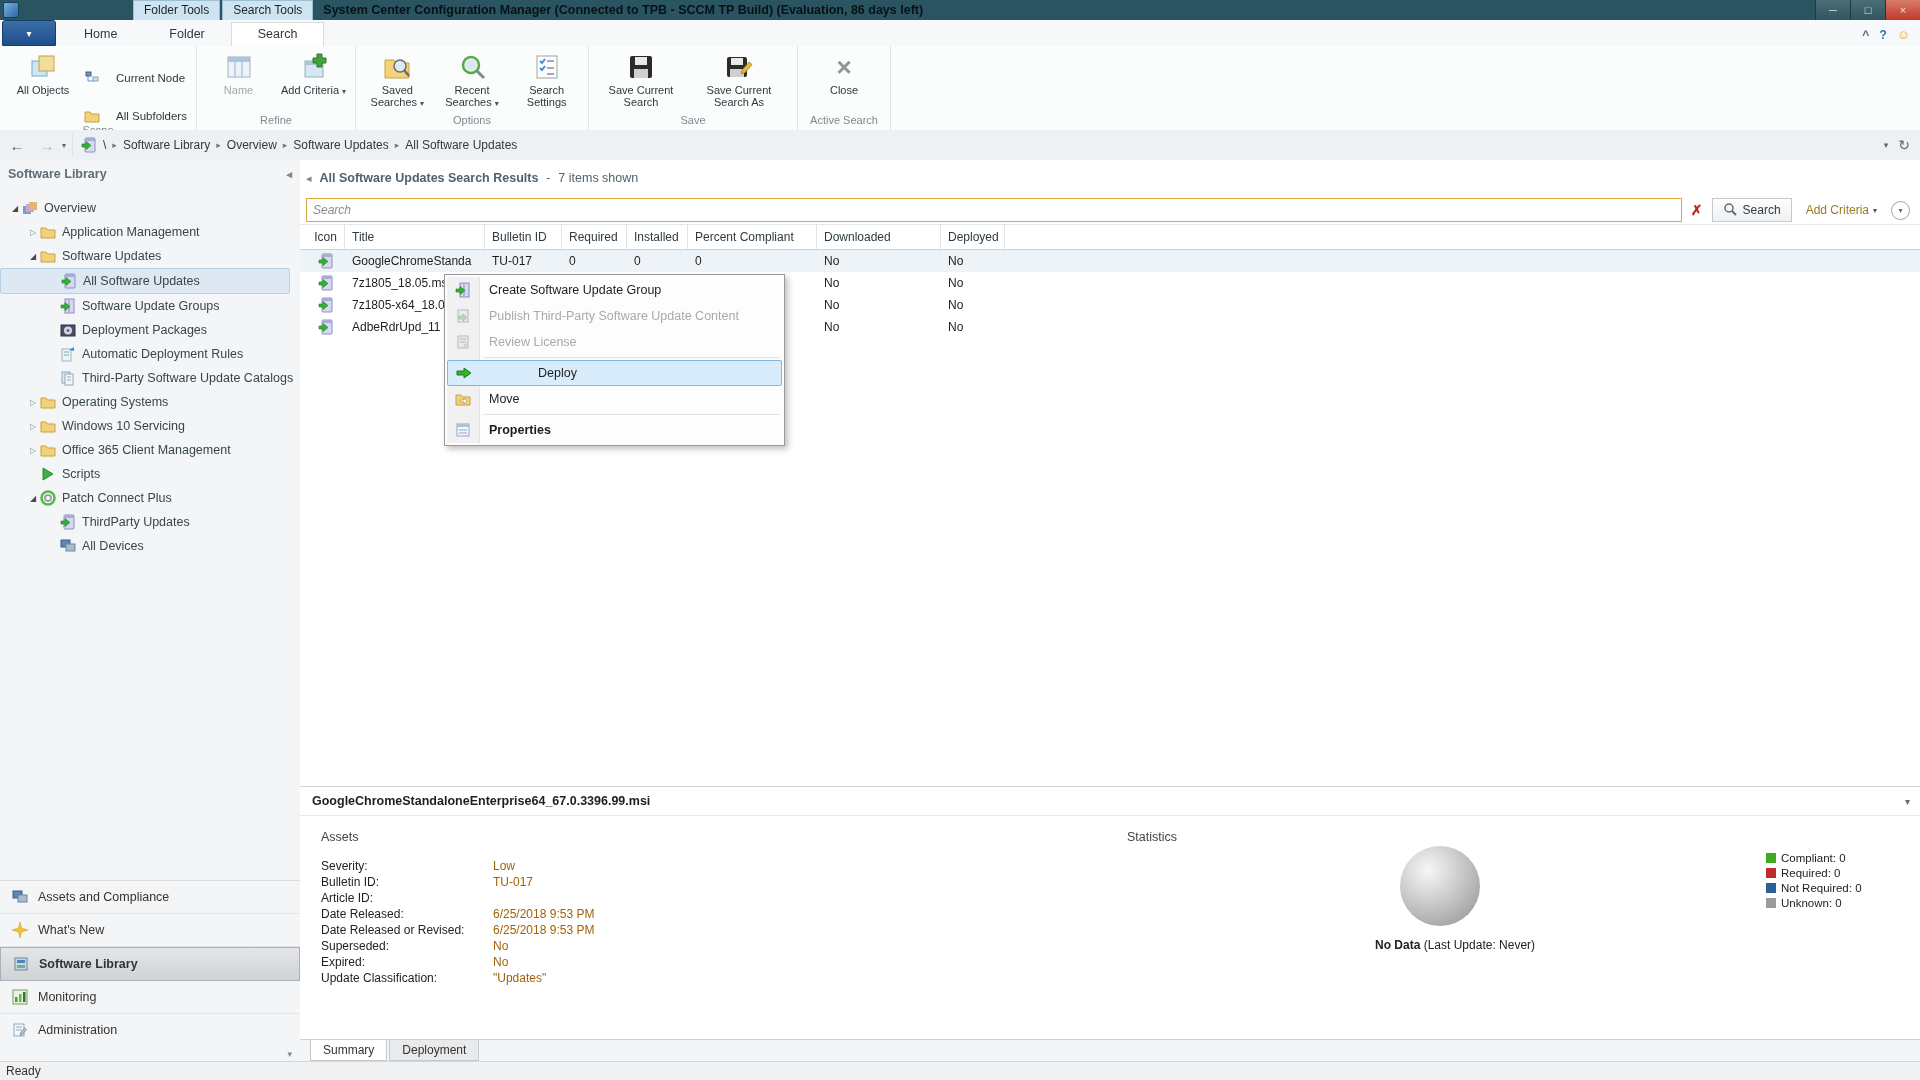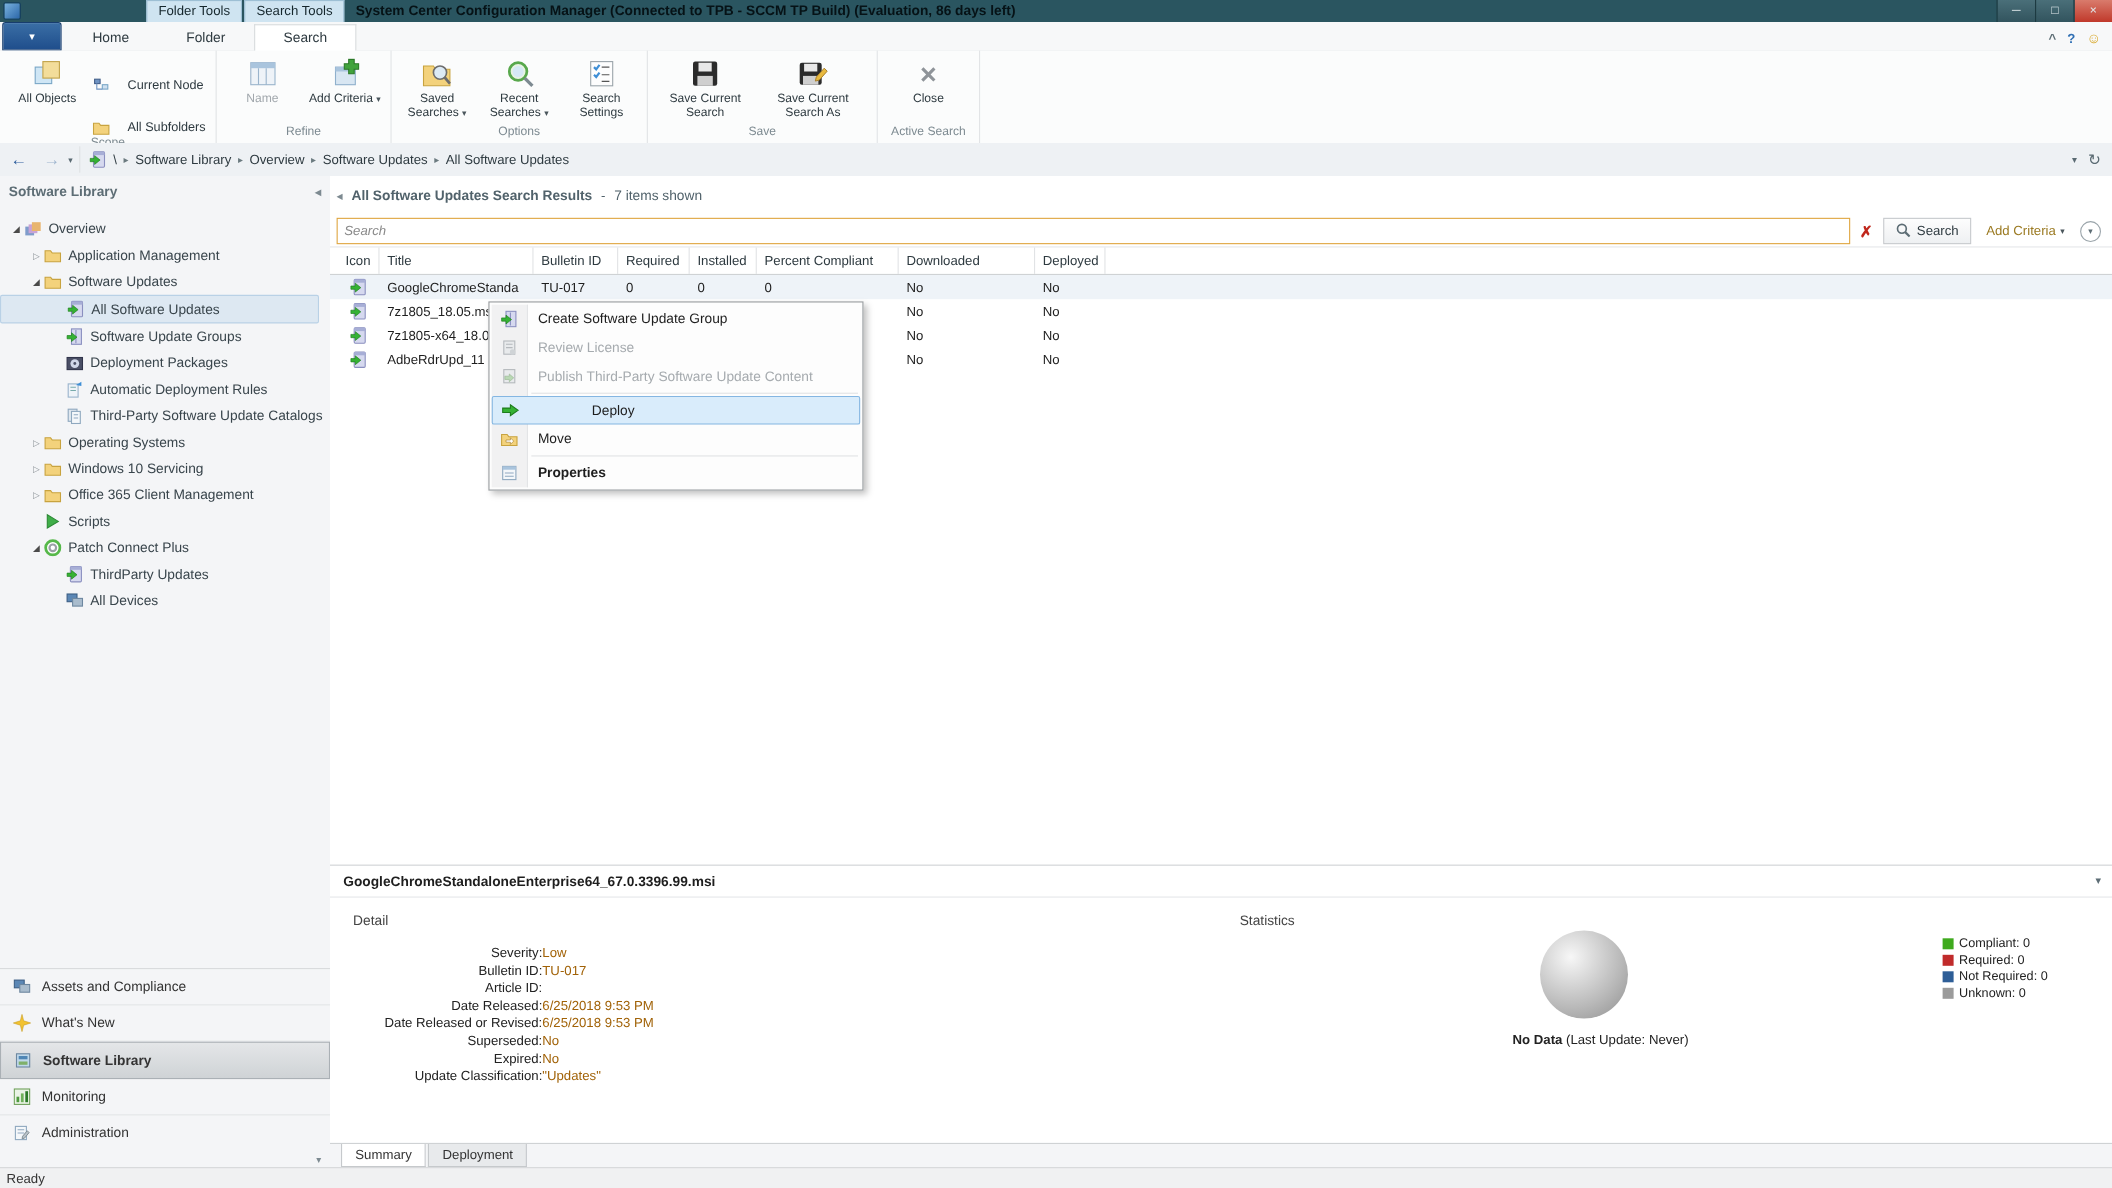--- a/index.html
+++ b/index.html
@@ -98,21 +98,21 @@
            box-shadow:3px 3px 6px rgba(0,0,0,.25);padding:2px;z-index:30;}
   .ctxmenu::before{content:"";position:absolute;left:2px;top:2px;bottom:2px;width:32px;background:#f1f1f2;border-right:1px solid #e3e4e6;}
   .mi{position:relative;height:26px;display:flex;align-items:center;font-size:12.5px;color:#1e1e1e;}
   .mi .micon{width:32px;flex:none;display:flex;justify-content:center;z-index:1;}
   .mi .mlabel{padding-left:10px;}
   .mi.disabled{color:#a6abaf;}
   .mi.hl{background:#d9ecfb;border:1px solid #84b6e2;border-radius:2px;height:24px;gap:48px;}
   .mi.bold .mlabel{font-weight:bold;}
   .msep{height:1px;background:#e2e3e5;margin:2px 2px 2px 36px;}
   
-  .detailpanel{position:absolute;left:0;right:0;bottom:0;height:275px;border-top:1px solid #cfd2d4;background:#fff;display:flex;flex-direction:column;text-align:right;}
+  .detailpanel{position:absolute;left:0;right:0;bottom:0;height:275px;border-top:1px solid #cfd2d4;background:#fff;display:flex;flex-direction:column;}
   .dp-title{height:28px;display:flex;align-items:center;padding-left:12px;font-weight:bold;font-size:12.5px;border-bottom:1px solid #e5e7e9;}
   .dp-chev{margin-left:auto;margin-right:10px;color:#5d6d75;font-size:10px;font-weight:normal;}
   .dp-body{flex:1;position:relative;}
   .sec-hdr{font-size:12.5px;color:#444;}
   .fieldrow{display:flex;font-size:12px;line-height:16px;}
   .flabel{width:172px;flex:none;color:#222;}
   .fvalue{color:#a16207;}
   .pie{position:absolute;width:80px;height:80px;border-radius:50%;background:radial-gradient(circle at 35% 30%,#f7f7f7,#b9b9b9 60%,#8d8d8d);}
   .nodata{position:absolute;font-size:12px;color:#222;white-space:nowrap;}
   .legend{position:absolute;display:flex;flex-direction:column;gap:3px;}
@@ -641,35 +641,35 @@
             <line x1="9" y1="2" x2="9" y2="14" stroke="#8a8fbf"></line>
             <path d="M1 7 h4 V4.5 L10 8.5 5 12.5 V10 H1 z" fill="#35b234" stroke="#1d7d1c" stroke-width="0.6"></path>
           </svg>
         </span>
       <span class="mlabel">Create Software Update Group</span>
     </div>
     <div class="mi disabled">
       <span class="micon">
           <svg width="16" height="16" viewBox="0 0 16 16">
             <rect x="3" y="2" width="10" height="12" fill="#e8eaec" stroke="#b5b9bd"></rect>
+            <path d="M4 8 h4 V6 L12 9.5 8 13 V11 H4 z" fill="#b9d8b4" stroke="#9ab894" stroke-width="0.6"></path>
+          </svg>
+        </span>
+      <span class="mlabel">Publish Third-Party Software Update Content</span>
+    </div>
+    <div class="mi disabled">
+      <span class="micon">
+          <svg width="16" height="16" viewBox="0 0 16 16">
+            <rect x="3" y="2" width="10" height="12" fill="#e8eaec" stroke="#b5b9bd"></rect>
             <line x1="5" y1="5" x2="11" y2="5" stroke="#b5b9bd"></line>
             <line x1="5" y1="8" x2="11" y2="8" stroke="#b5b9bd"></line>
             <circle cx="11" cy="12" r="2.5" fill="#cfd3d6"></circle>
           </svg>
         </span>
       <span class="mlabel">Review License</span>
-    </div>
-    <div class="mi disabled">
-      <span class="micon">
-          <svg width="16" height="16" viewBox="0 0 16 16">
-            <rect x="3" y="2" width="10" height="12" fill="#e8eaec" stroke="#b5b9bd"></rect>
-            <path d="M4 8 h4 V6 L12 9.5 8 13 V11 H4 z" fill="#b9d8b4" stroke="#9ab894" stroke-width="0.6"></path>
-          </svg>
-        </span>
-      <span class="mlabel">Publish Third-Party Software Update Content</span>
     </div>
     <div class="msep"></div>
     <div class="mi hl">
       <span class="micon">
           <svg width="16" height="16" viewBox="0 0 16 16">
             <path d="M1 6 h7 V3 L15 8 8 13 V10 H1 z" fill="#35b234" stroke="#1d7d1c"></path>
           </svg>
         </span>
       <span class="mlabel">Deploy</span>
     </div>
@@ -695,21 +695,21 @@
       <span class="mlabel">Properties</span>
     </div>
   </div>
 
   <div class="detailpanel">
     <div class="dp-title">
       <span>GoogleChromeStandaloneEnterprise64_67.0.3396.99.msi</span>
       <span class="dp-chev">▾</span>
     </div>
     <div class="dp-body">
-      <div class="sec-hdr abs" style="left:21px;top:14px">Detail</div>
+      <div class="sec-hdr abs" style="left:21px;top:14px">Assets</div>
       <div class="abs" style="left:21px;top:42px">
         <div class="fieldrow">
             <span class="flabel">Severity:</span>
             <span class="fvalue">Low</span>
           </div>
         <div class="fieldrow">
             <span class="flabel">Bulletin ID:</span>
             <span class="fvalue">TU-017</span>
           </div>
         <div class="fieldrow">

